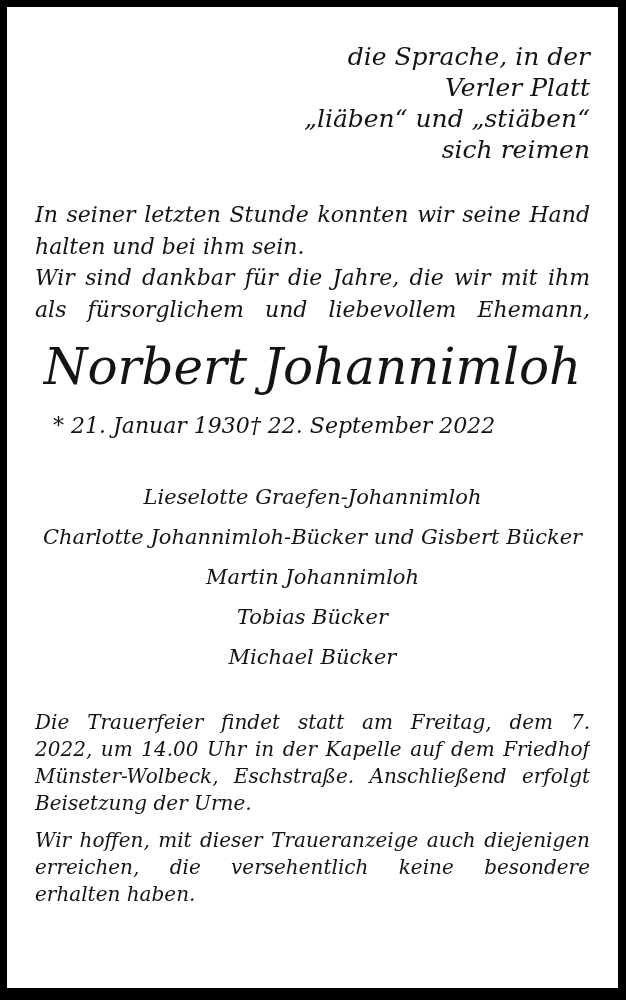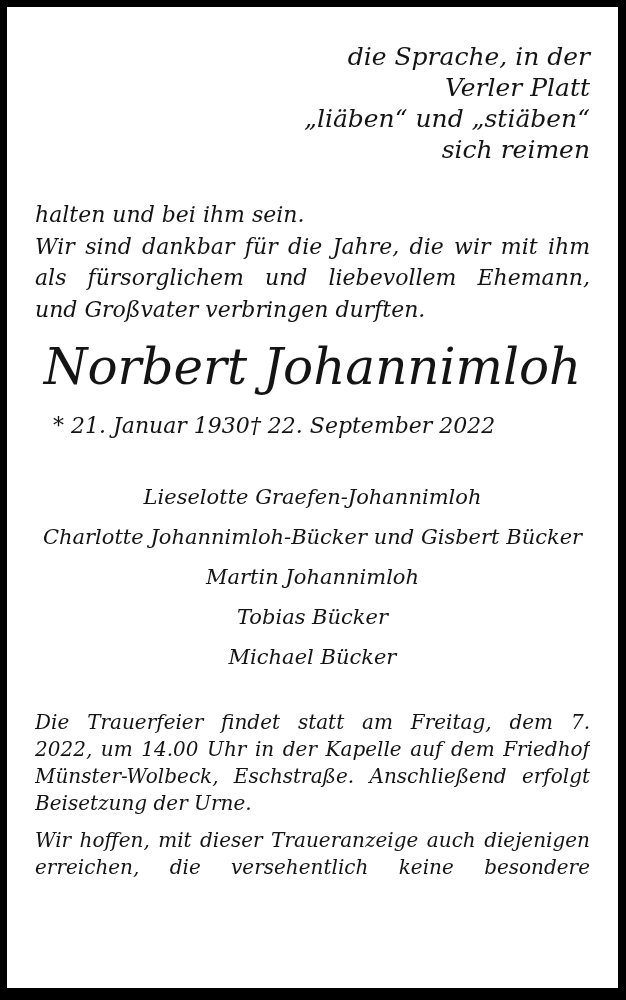--- a/index.html
+++ b/index.html
@@ -80,26 +80,26 @@
 
   <div class="motto">
       <div class="motto-line">die Sprache, in der</div>
       <div class="motto-line">Verler Platt</div>
       <div class="motto-line">„liäben“ und „stiäben“</div>
       <div class="motto-line last">sich reimen</div>
     </div>
 
   <div class="intro">
     <div>
+        <div class="jline">In seiner letzten Stunde konnten wir seine Hand</div>
         <div class="jline last">halten und bei ihm sein.</div>
       </div>
     <div>
         <div class="jline">Wir sind dankbar für die Jahre, die wir mit ihm</div>
         <div class="jline">als fürsorglichem und liebevollem Ehemann, Vater</div>
-        <div class="jline last">und Großvater verbringen durften.</div>
       </div>
   </div>
 
   <div class="name">Norbert Johannimloh</div>
 
   <div class="dates">
     <span>* 21. Januar 1930</span>
     <span>† 22. September 2022</span>
   </div>
 
@@ -114,16 +114,17 @@
   <div class="funeral">
     <div class="fpara">
         <div class="jline">Die Trauerfeier findet statt am Freitag, dem 7. Oktober</div>
         <div class="jline">2022, um 14.00 Uhr in der Kapelle auf dem Friedhof in</div>
         <div class="jline">Münster-Wolbeck, Eschstraße. Anschließend erfolgt die</div>
         <div class="jline last">Beisetzung der Urne.</div>
       </div>
     <div class="fpara fpara2">
         <div class="jline">Wir hoffen, mit dieser Traueranzeige auch diejenigen zu</div>
         <div class="jline">erreichen, die versehentlich keine besondere Nachricht</div>
+        <div class="jline last">erhalten haben.</div>
       </div>
   </div>
 
 </div>
 
 </body></html>

